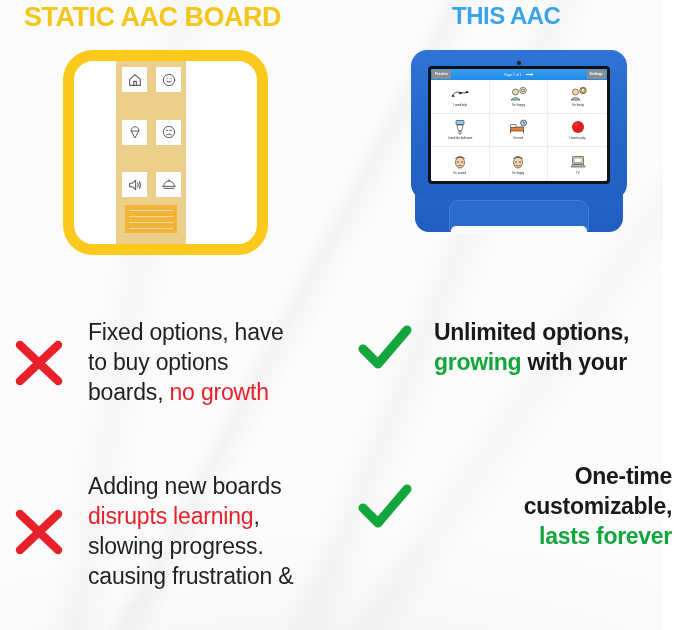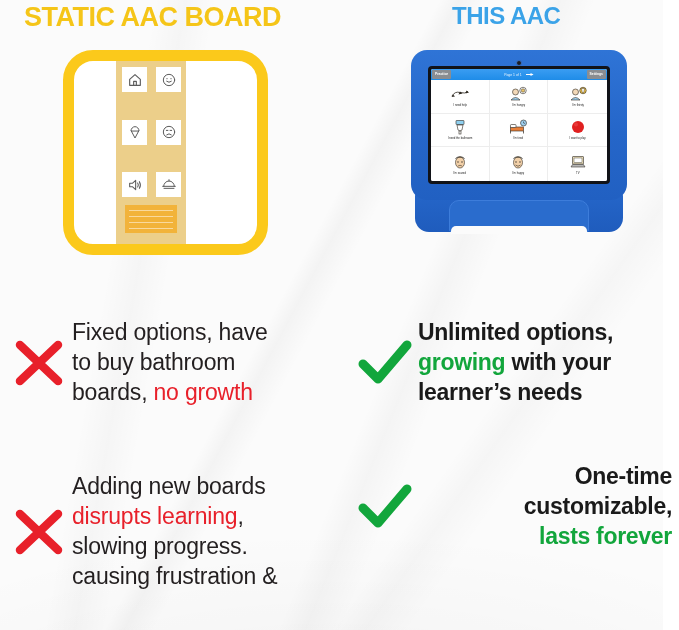--- a/index.html
+++ b/index.html
@@ -202,21 +202,21 @@
   
   .row { position: absolute; display: flex; align-items: center; }
   #row1-left  { left: 6px;   top: 318px; width: 330px; }
   #row1-right { left: 352px; top: 318px; width: 320px; }
   #row2-left  { left: 6px;   top: 472px; width: 330px; }
   #row2-right { left: 352px; top: 462px; width: 320px; text-align: right; }
 
   .mark { flex: 0 0 auto; width: 66px; display: flex; justify-content: center; }
   .mark svg { display: block; }
 
-  .copy { flex: 1 1 auto; }
+  .copy { flex: 1 1 auto; margin-left: 16px; }
   .copy p { margin: 0; }
 
   .txt-plain {
     font-size: 23px;
     line-height: 1.30;
     color: #231f20;
     font-weight: 400;
     letter-spacing: -0.2px;
   }
   .txt-bold {
@@ -409,39 +409,38 @@
   </div>
 
   <div class="row" id="row1-left">
     <div class="mark">
       <svg width="56" height="56" viewBox="0 0 56 56">
         <path d="M9 10 L47 46 M47 10 L9 46" stroke="#e8202a" stroke-width="8.5" stroke-linecap="round"></path>
       </svg>
     </div>
     <div class="copy">
       <p class="txt-plain">Fixed options, have</p>
-      <p class="txt-plain">to buy bathroom</p>
+      <p class="txt-plain">to buy options</p>
       <p class="txt-plain">
         <span>boards, </span><span class="hl-red">no growth</span>
       </p>
     </div>
   </div>
 
   <div class="row" id="row1-right">
     <div class="mark">
       <svg width="58" height="58" viewBox="0 0 58 58">
         <path d="M7 30 L22 45 L51 11" fill="none" stroke="#12a63c" stroke-width="9" stroke-linecap="round" stroke-linejoin="round"></path>
       </svg>
     </div>
     <div class="copy">
       <p class="txt-bold">Unlimited options,</p>
       <p class="txt-bold">
         <span class="hl-green">growing</span><span> with your</span>
       </p>
-      <p class="txt-bold">learner’s needs</p>
     </div>
   </div>
 
   <div class="row" id="row2-left">
     <div class="mark">
       <svg width="56" height="56" viewBox="0 0 56 56">
         <path d="M9 10 L47 46 M47 10 L9 46" stroke="#e8202a" stroke-width="8.5" stroke-linecap="round"></path>
       </svg>
     </div>
     <div class="copy">

